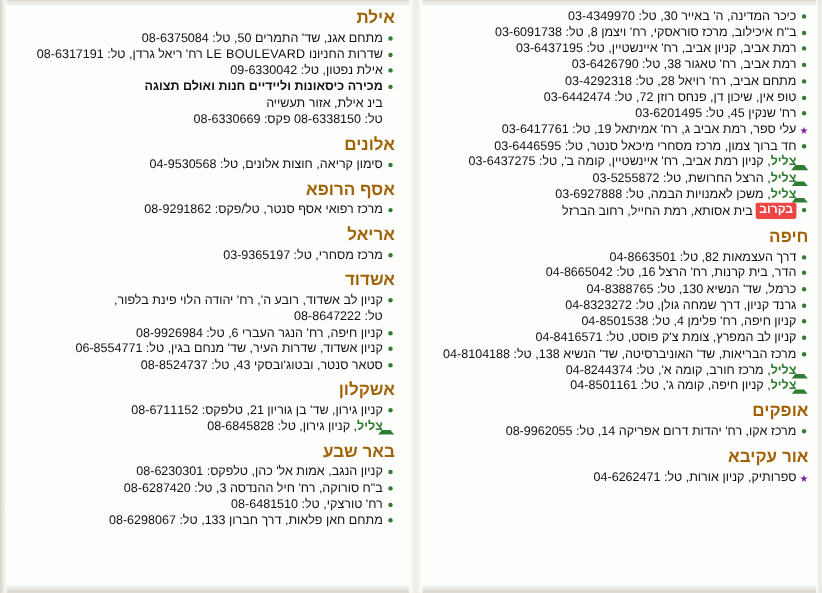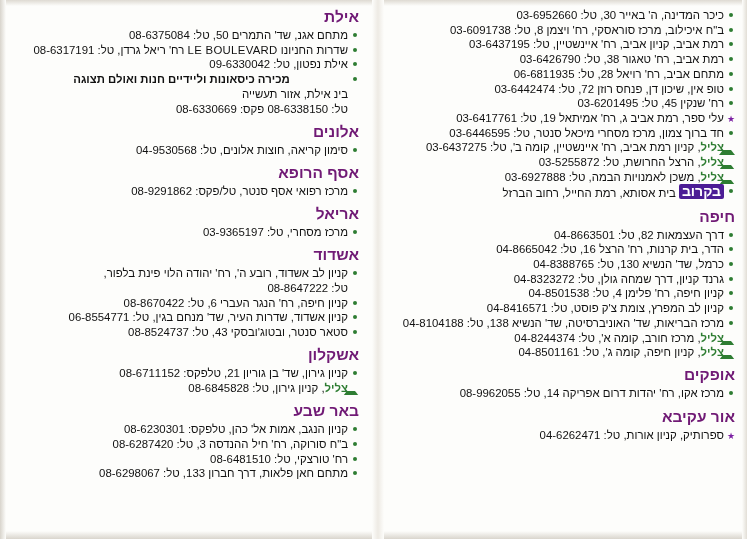--- a/index.html
+++ b/index.html
@@ -52,21 +52,21 @@
     width: 358px;
     box-sizing: border-box;
     padding: 0 4px;
   }
   .col-right { padding-left: 10px; }
   .col-left { padding-right: 10px; }
 
   .section { margin-bottom: 7px; }
 
   .city-head {
-    color: #701a75;
+    color: #a16207;
     font-weight: bold;
     font-size: 15.5px;
     text-align: right;
     margin: 0 0 2px 0;
     letter-spacing: 0;
   }
 
   ul.entries {
     list-style: none;
     margin: 0;
@@ -86,21 +86,21 @@
   ul.entries li::before {
     content: "";
     position: absolute;
     right: 2px;
     top: 5px;
     width: 4px;
     height: 4px;
     border-radius: 50%;
     background: #2e7d32;
   }
-  ul.entries li.bold { font-weight: bold; text-align: center; }
+  ul.entries li.bold { font-weight: bold; }
   ul.entries li.cont {
     padding-right: 11px;
   }
   ul.entries li.cont::before { display: none; }
   ul.entries li.star::before {
     content: "\2605";
     background: none;
     color: #7b1fa2;
     font-size: 9px;
     top: 1px;
@@ -116,24 +116,24 @@
     right: 0px;
     top: 2px;
     width: 8px;
     height: 8px;
     border-left: 4px solid transparent;
     border-right: 4px solid transparent;
     border-bottom: 5px solid #2e7d32;
   }
   .badge-green {
     display: inline-block;
-    background: #4c1d95;
+    background: #ef4444;
     color: #ffffff;
     font-weight: bold;
-    font-size: 14px;
+    font-size: 11px;
     padding: 0 3px;
     border-radius: 2px;
     margin-left: 3px;
     vertical-align: 1px;
   }
   .tsalil {
     color: #2e7d32;
     font-weight: bold;
   }
   .boulevard {
@@ -148,25 +148,25 @@
   <div class="edge-top"></div>
   <div class="edge-bottom"></div>
   <div class="edge-left"></div>
   <div class="edge-right"></div>
   <div class="gutter"></div>
 
   <div class="columns" id="columns">
       <div class="col col-right">
         <div class="section">
           <ul class="entries">
-            <li>כיכר המדינה, ה' באייר 30, טל: 03-6952660</li>
+            <li>כיכר המדינה, ה' באייר 30, טל: 03-4349970</li>
             <li>ב"ח איכילוב, מרכז סוראסקי, רח' ויצמן 8, טל: 03-6091738</li>
             <li>רמת אביב, קניון אביב, רח' איינשטיין, טל: 03-6437195</li>
             <li>רמת אביב, רח' טאגור 38, טל: 03-6426790</li>
-            <li>מתחם אביב, רח' רויאל 28, טל: 06-6811935</li>
+            <li>מתחם אביב, רח' רויאל 28, טל: 03-4292318</li>
             <li>טופ אין, שיכון דן, פנחס רוזן 72, טל: 03-6442474</li>
             <li>רח' שנקין 45, טל: 03-6201495</li>
             <li class="star">עלי ספר, רמת אביב ג, רח' אמיתאל 19, טל: 03-6417761</li>
             <li>חד ברוך צמון, מרכז מסחרי מיכאל סנטר, טל: 03-6446595</li>
             <li class="house"><span class="tsalil">צליל</span>, קניון רמת אביב, רח' איינשטיין, קומה ב', טל: 03-6437275</li>
             <li class="house"><span class="tsalil">צליל</span>, הרצל החרושת, טל: 03-5255872</li>
             <li class="house"><span class="tsalil">צליל</span>, משכן לאמנויות הבמה, טל: 03-6927888</li>
             <li class="badge"><span class="badge-green">בקרוב</span>בית אסותא, רמת החייל, רחוב הברזל</li>
           </ul>
         </div>
@@ -225,21 +225,21 @@
           <div class="city-head">אריאל</div>
           <ul class="entries">
             <li>מרכז מסחרי, טל: 03-9365197</li>
           </ul>
         </div>
         <div class="section">
           <div class="city-head">אשדוד</div>
           <ul class="entries">
             <li>קניון לב אשדוד, רובע ה', רח' יהודה הלוי פינת בלפור,</li>
             <li class="cont">טל: 08-8647222</li>
-            <li>קניון חיפה, רח' הנגר העברי 6, טל: 08-8670422</li>
+            <li>קניון חיפה, רח' הנגר העברי 6, טל: 08-9926984</li>
             <li>קניון אשדוד, שדרות העיר, שד' מנחם בגין, טל: 06-8554771</li>
             <li>סטאר סנטר, ובטוג'ובסקי 43, טל: 08-8524737</li>
           </ul>
         </div>
         <div class="section">
           <div class="city-head">אשקלון</div>
           <ul class="entries">
             <li>קניון גירון, שד' בן גוריון 21, טלפקס: 08-6711152</li>
             <li class="house"><span class="tsalil">צליל</span>, קניון גירון, טל: 08-6845828</li>
           </ul>

